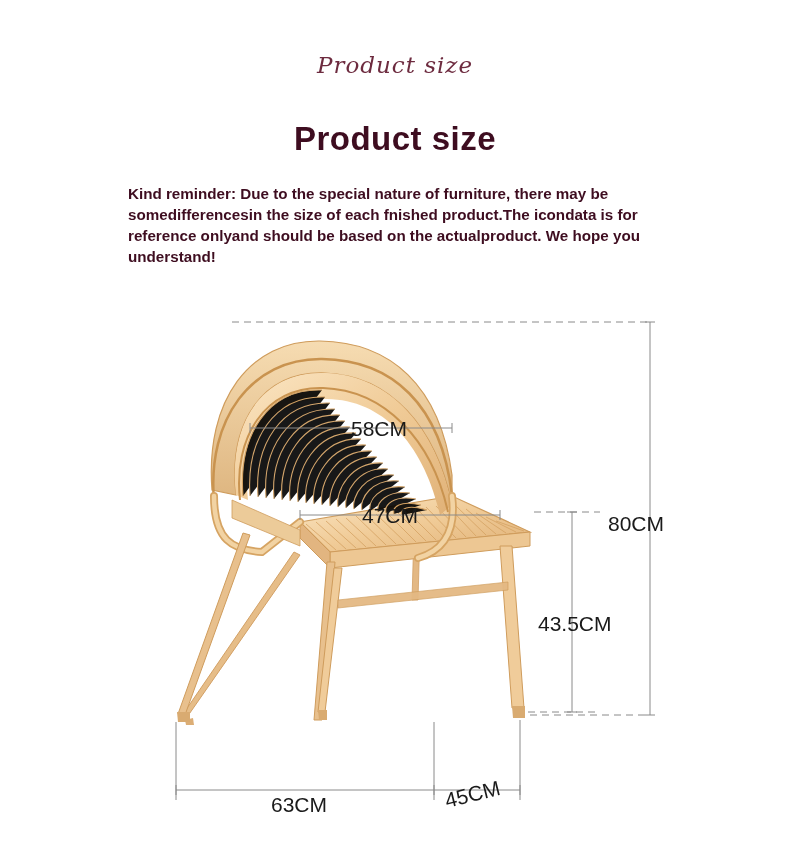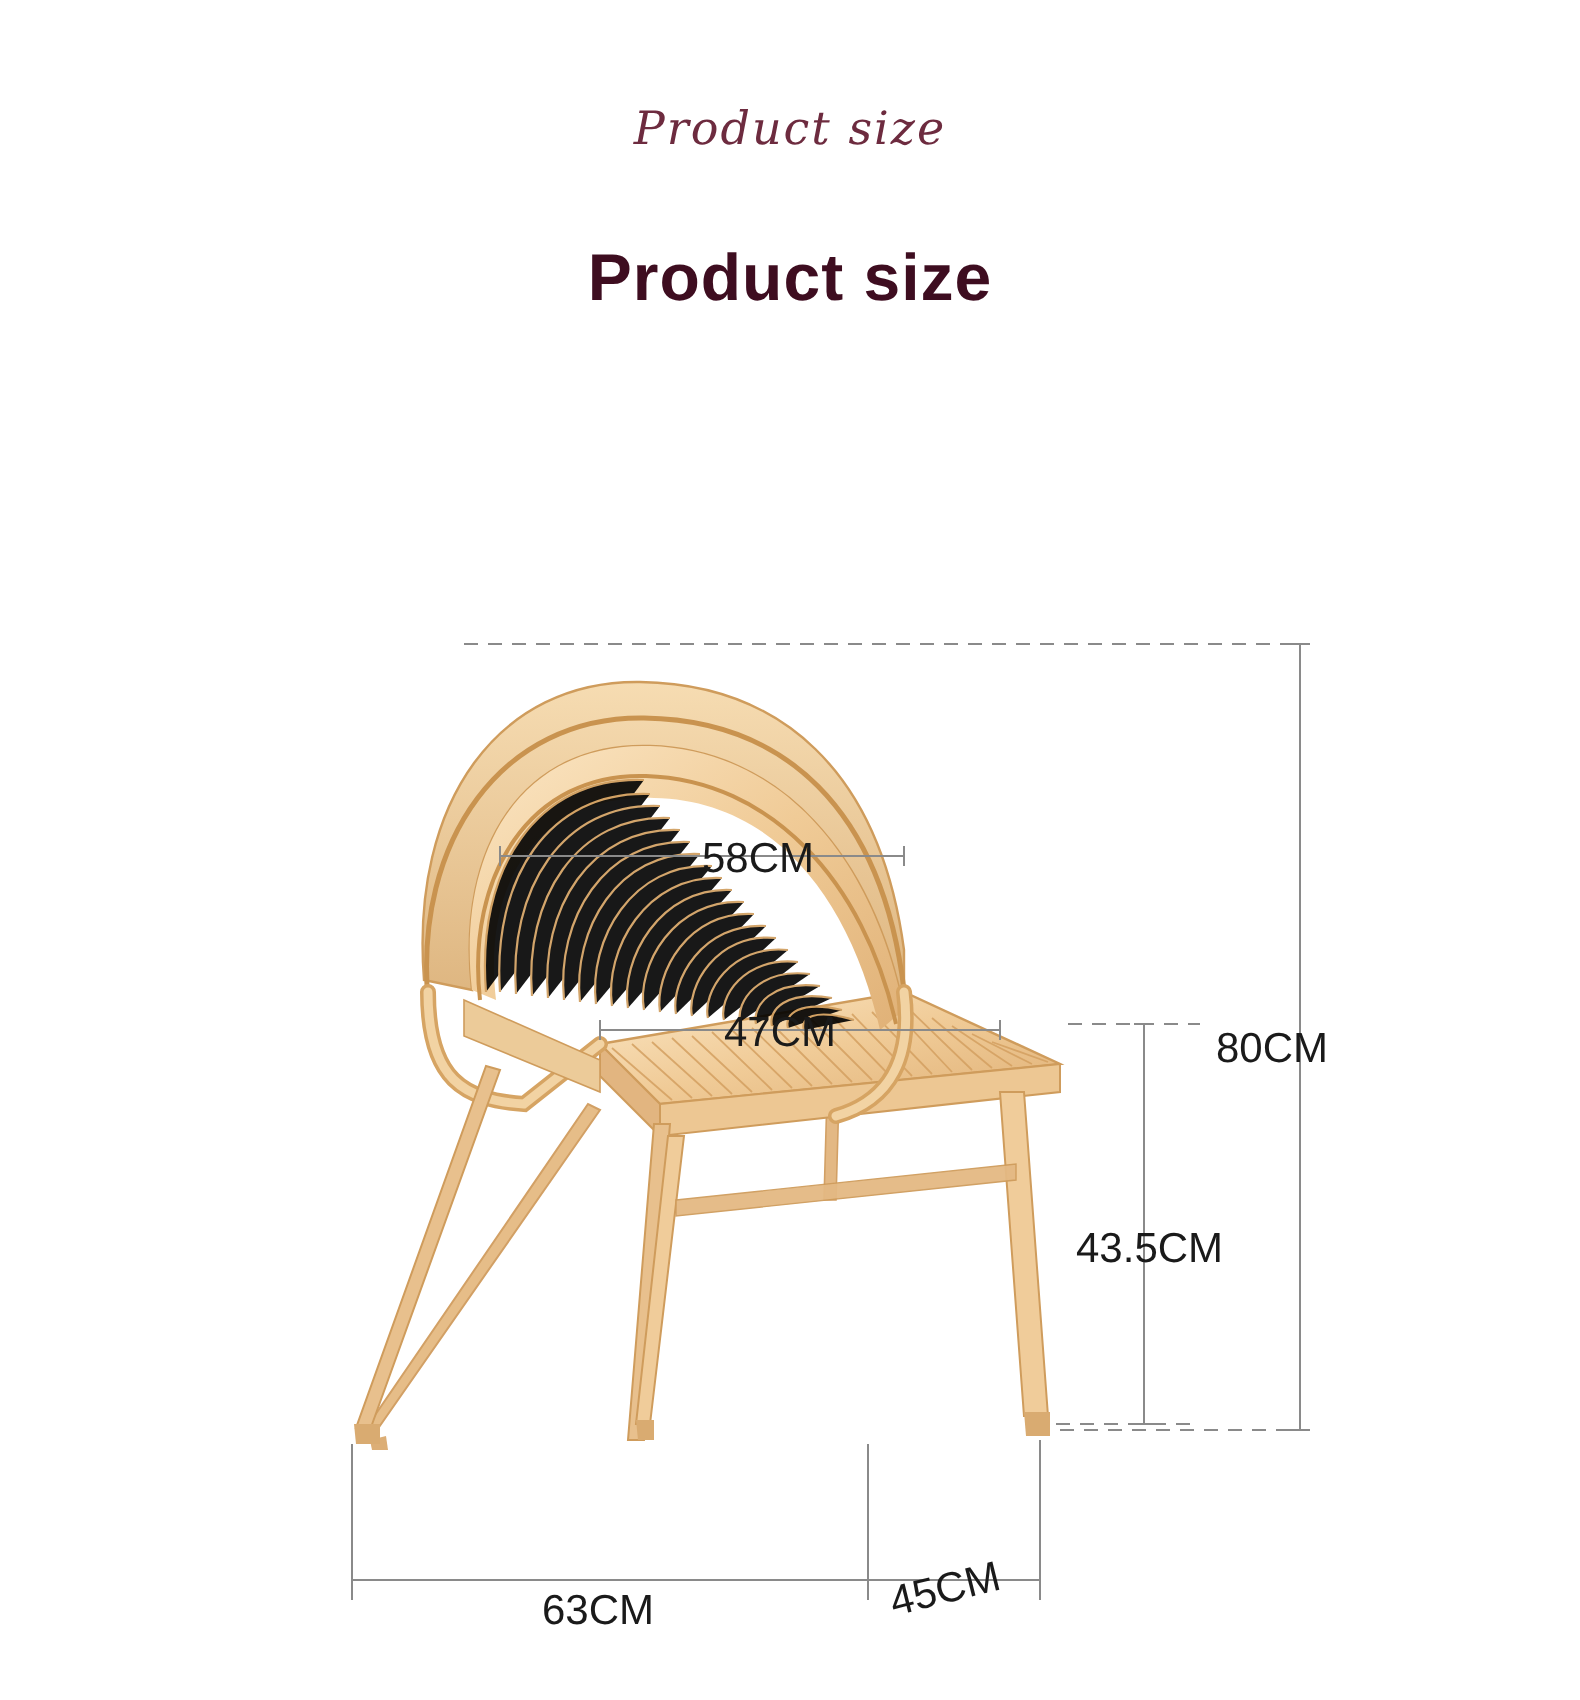--- a/index.html
+++ b/index.html
@@ -71,20 +71,21 @@
     fill: #1a1a1a;
   }
 </style>
 </head>
 <body>
 
 <div class="page">
 
   <div class="script-title">Product size</div>
   <div class="main-title">Product size</div>
+  <div class="reminder">Kind reminder: Due to the special nature of furniture, there may be somedifferencesin the size of each fnished product.The icondata is for reference onlyand should be based on the actualproduct. We hope you understand!</div>
 
   <div class="diagram">
     <svg width="790" height="550" viewBox="0 0 790 550" xmlns="http://www.w3.org/2000/svg">
 
       <defs>
         <linearGradient id="wickerGrad" x1="0" y1="0" x2="1" y2="1">
           <stop offset="0%" stop-color="#fbe6c4"></stop>
           <stop offset="50%" stop-color="#f0cb97"></stop>
           <stop offset="100%" stop-color="#e0b177"></stop>
         </linearGradient>

